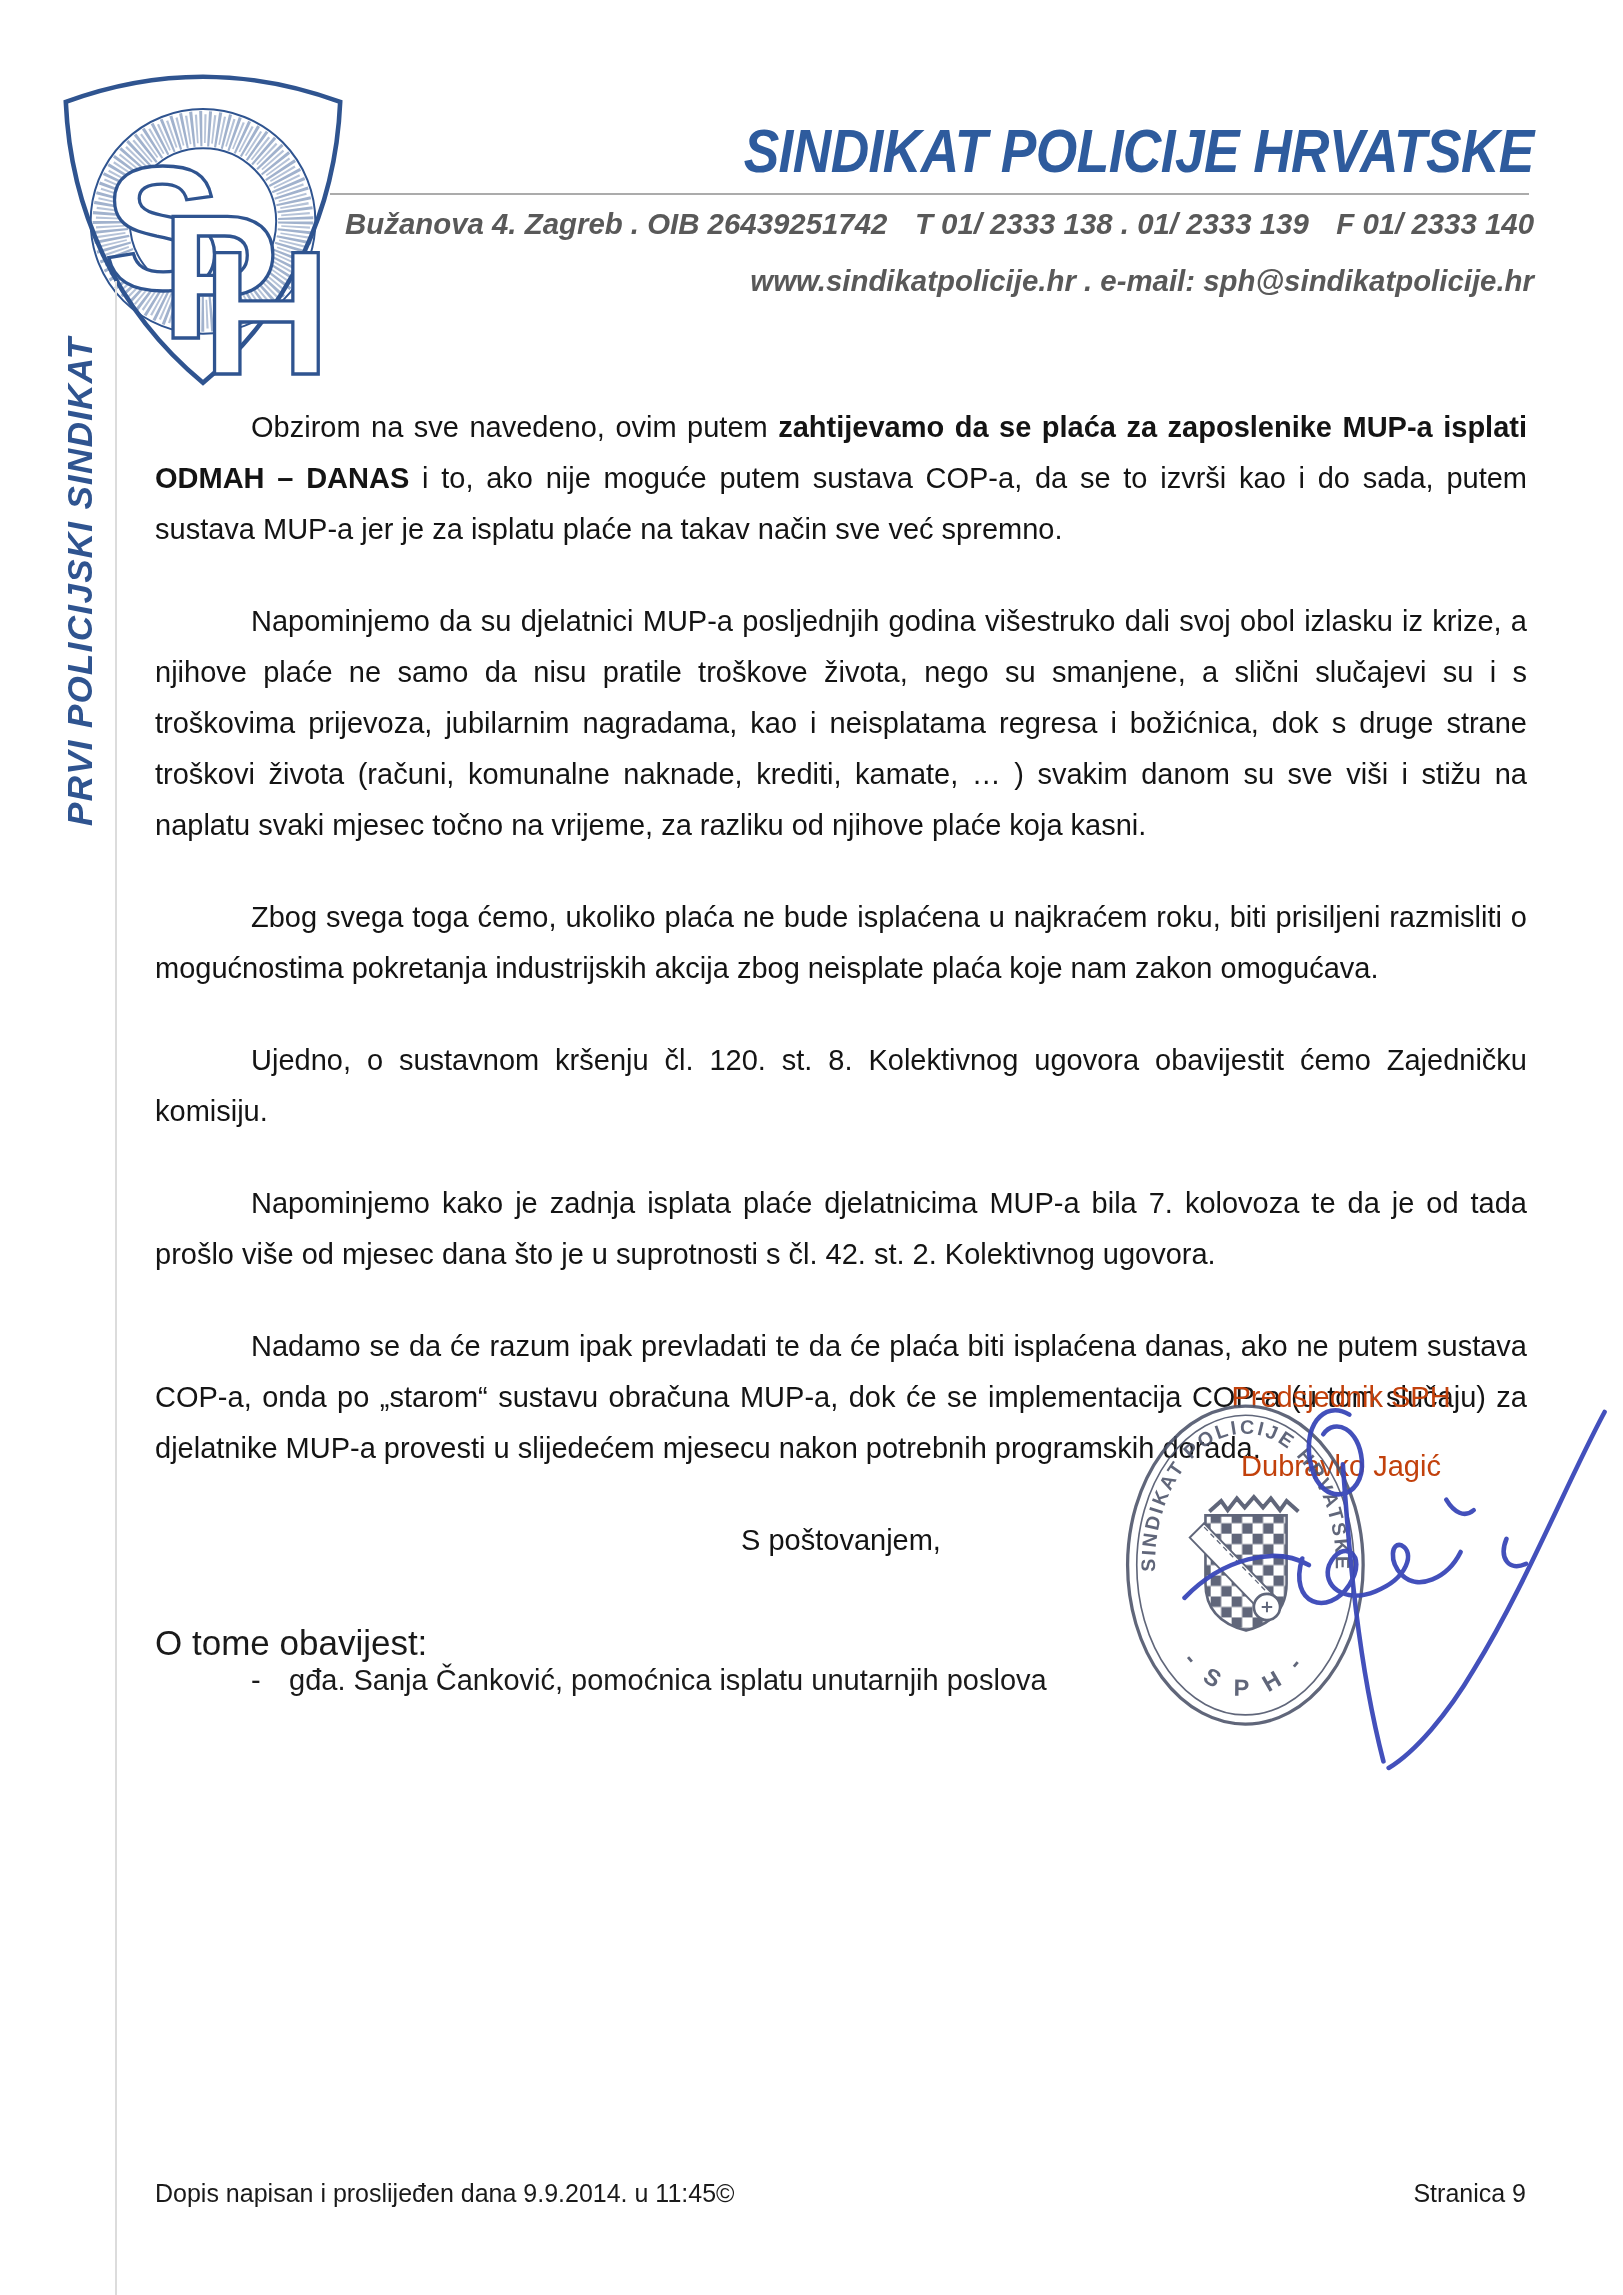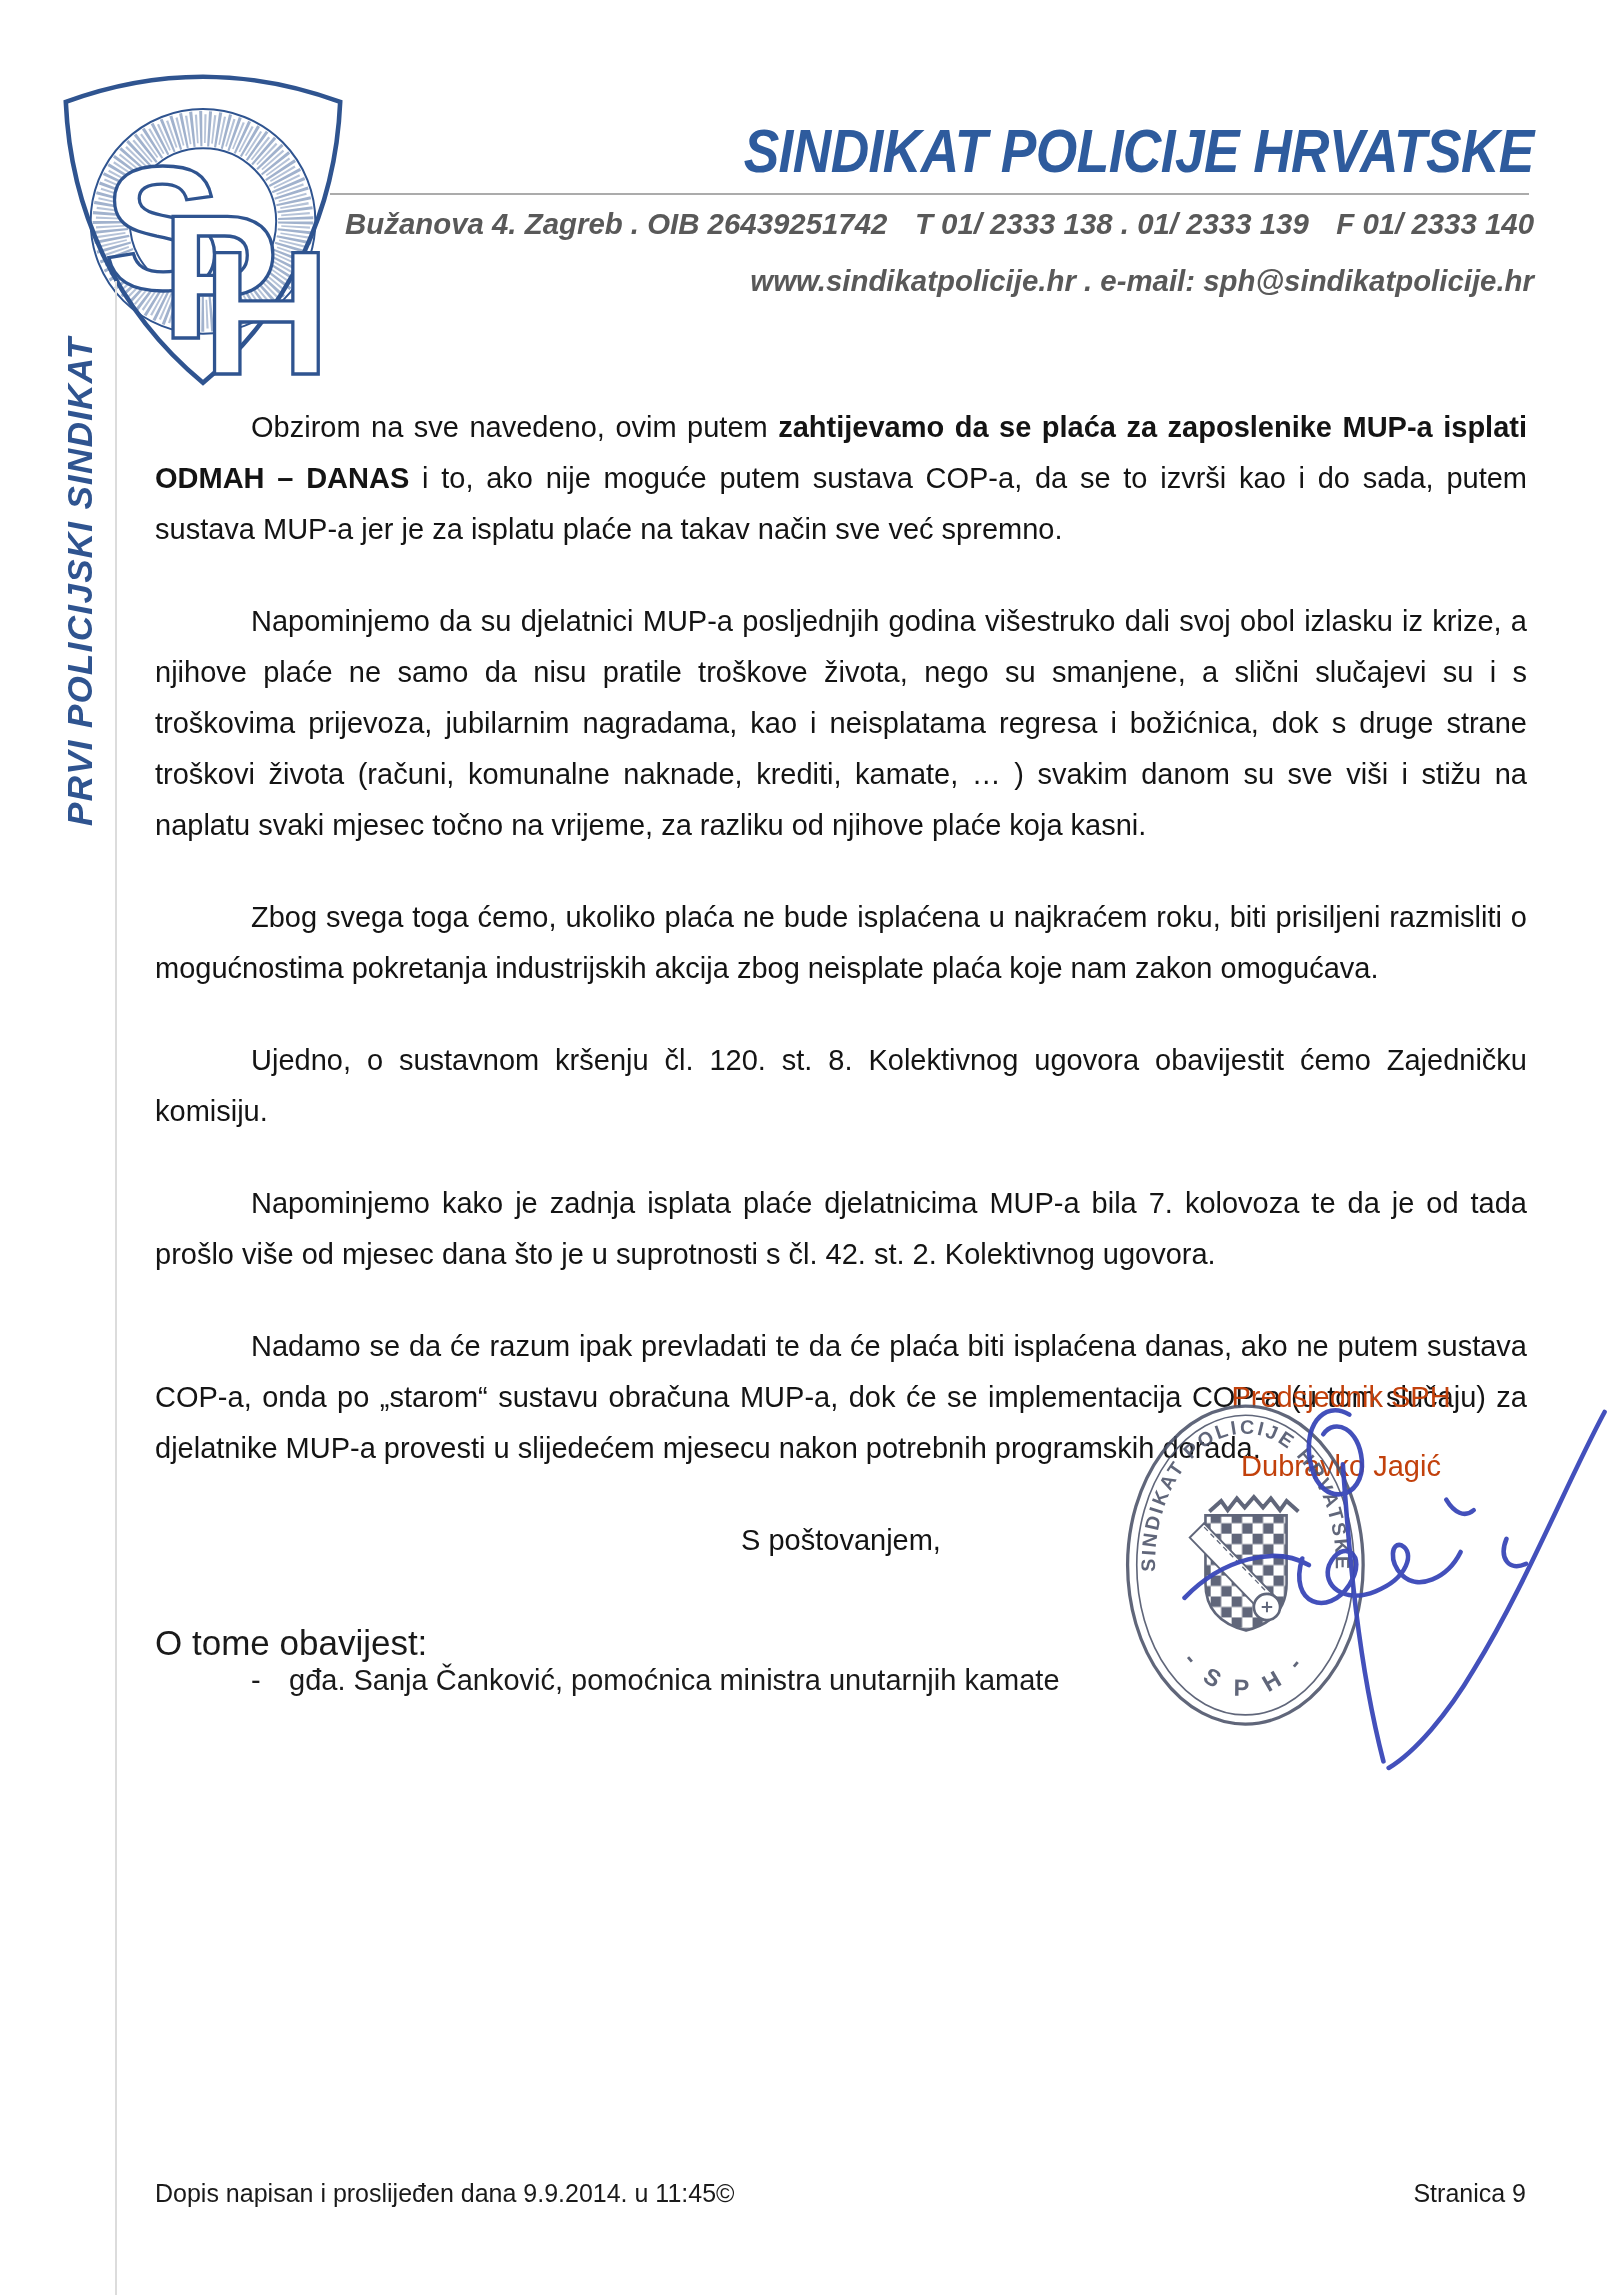--- a/index.html
+++ b/index.html
@@ -154,18 +154,18 @@
     <path d="M 520 172 C 532 192 548 200 562 188"></path>
     <path d="M 612 232 C 600 262 616 282 642 270"></path>
     <path d="M 762 38 C 702 150 642 302 562 432 C 522 500 472 558 432 582"></path>
     <path d="M 120 322 C 178 262 258 242 310 272"></path>
   </g>
 </svg>
 
 <div class="abs notice-label">O tome obavijest:</div>
 <div class="abs notice-item">
   <span class="dash">-</span>
-  <span>gđa. Sanja Čanković, pomoćnica ministra unutarnjih kamate</span>
+  <span>gđa. Sanja Čanković, pomoćnica isplatu unutarnjih poslova</span>
 </div>
 
 <div class="abs footer-left">Dopis napisan i proslijeđen dana 9.9.2014. u 11:45©</div>
 <div class="abs footer-right">Stranica 9</div>
 
 
 </body></html>

